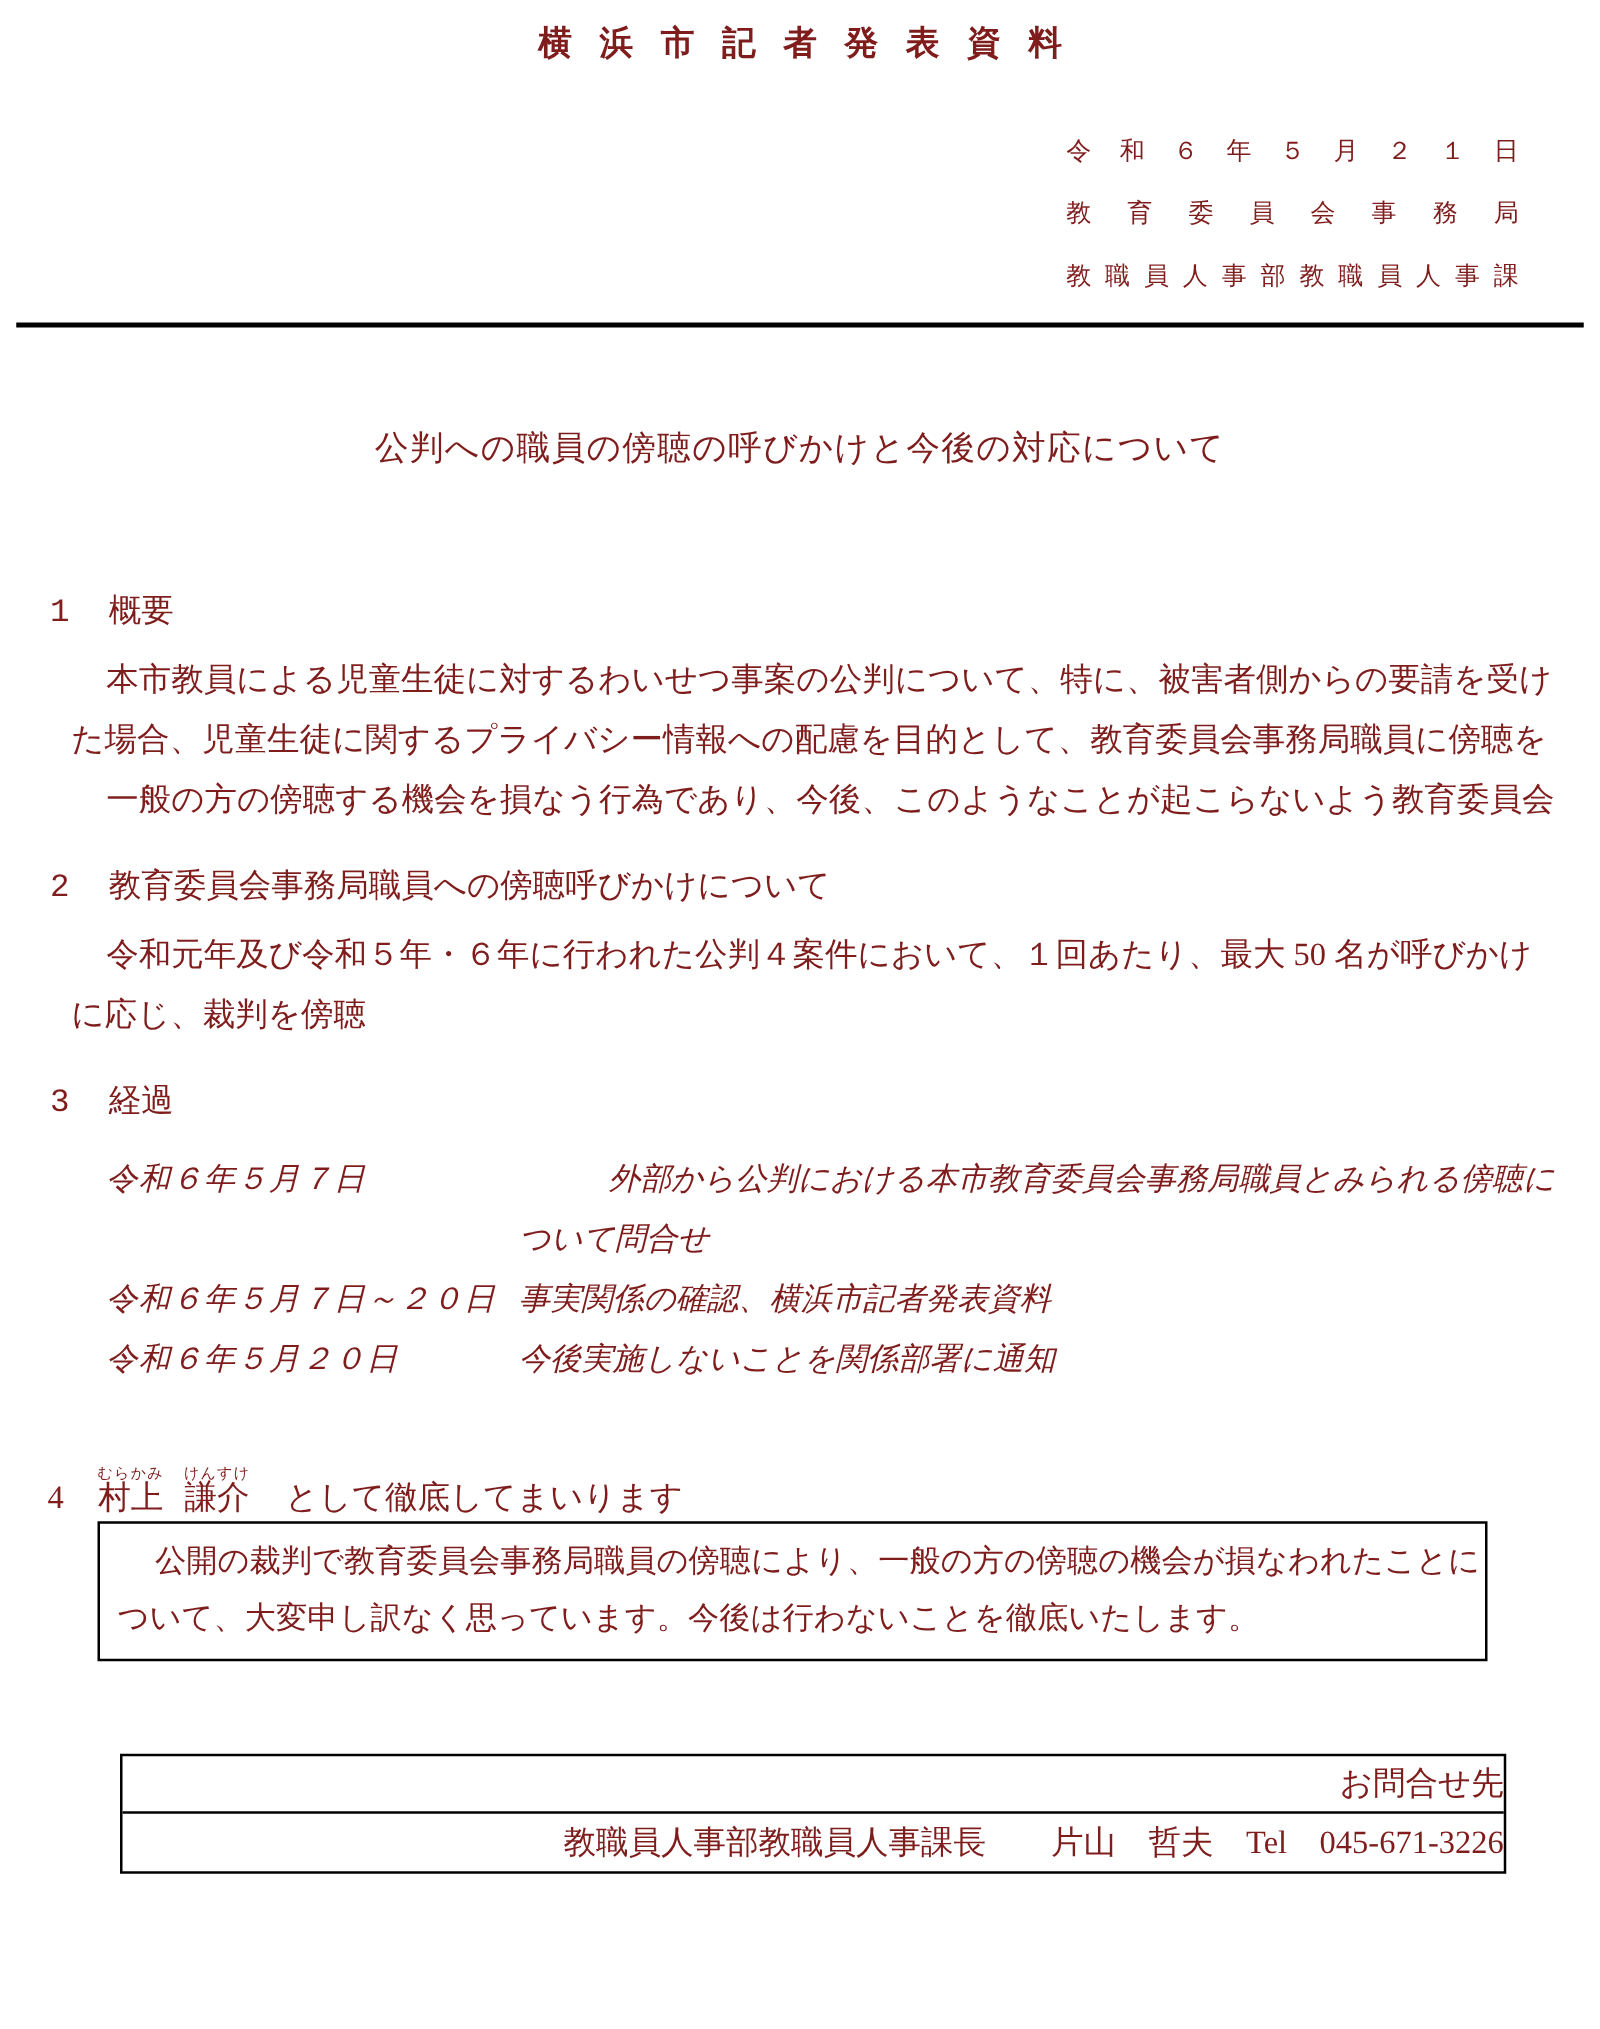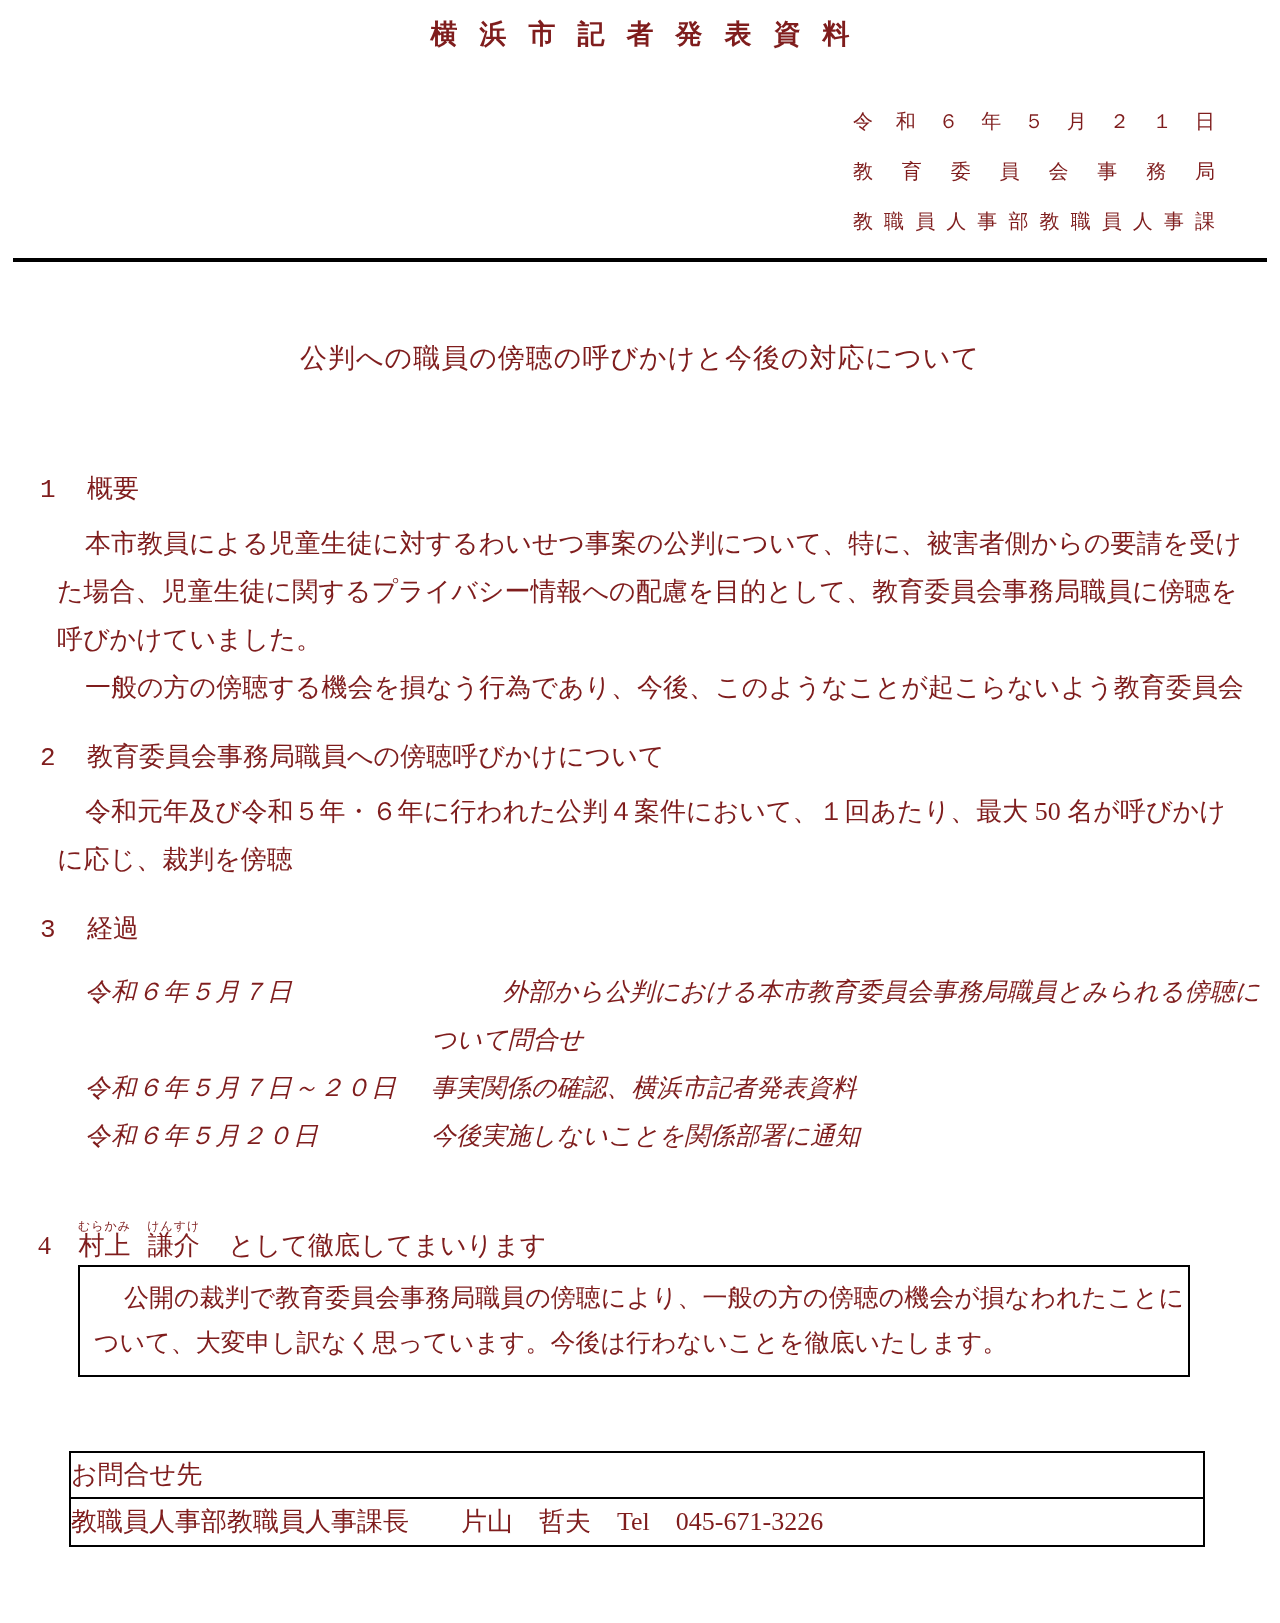--- a/index.html
+++ b/index.html
@@ -34,41 +34,41 @@
   .sh1{margin-top:100px;}
   .sh2{margin-top:30px;}
   .sh3{margin-top:30px;}
   .para{margin:14px 30px 0 57px;font-size:26px;line-height:48px;}
   .bline{white-space:nowrap;}
   .ind{text-indent:28px;}
   
   .timeline{margin:22px 0 0 85px;font-size:25px;line-height:48px;}
   .trow{display:flex;align-items:flex-start;font-style:italic;}
   .tdate{width:330px;flex-shrink:0;letter-spacing:1px;white-space:nowrap;}
-  .ttext{white-space:nowrap;margin-left:16px;}
+  .ttext{white-space:nowrap;}
   .tline-indent{padding-left:72px;}
   
   .sec4-head{
     display:flex;align-items:flex-end;margin:60px 0 0 38px;
     font-size:26px;line-height:30px;white-space:nowrap;
   }
   .sec4-head .sec-num{display:inline-block;min-width:40px;}
   ruby{ruby-align:center;}
   ruby rt{font-size:12px;letter-spacing:1px;}
   .name2{margin-left:16px;}
   .title-rest{margin-left:28px;}
   .comment-box{
     border:2px solid #000000;margin:4px 90px 0 78px;
     padding:8px 14px 10px 14px;font-size:25px;line-height:45px;
   }
   .ind1{text-indent:30px;}
   
   .contact-box{
-    border:2px solid #000000;margin:74px 75px 0 69px;
-    text-align:left;font-size:26px;
+    border:2px solid #000000;margin:74px 75px 0 96px;
+    text-align:right;font-size:26px;
   }
   .contact-header{border-bottom:2px solid #000000;padding:6px 0;line-height:32px;}
   .contact-line{padding:7px 0;line-height:32px;white-space:nowrap;}
 </style>
 </head>
 <body>
 
 <div class="page">
 
   <h1 class="press-title">横浜市記者発表資料</h1>
@@ -82,21 +82,20 @@
   <hr class="rule">
 
   <h2 class="main-title">公判への職員の傍聴の呼びかけと今後の対応について</h2>
 
   <div class="sec-head sh1">
     <span class="sec-num">1</span><span>概要</span>
   </div>
   <div class="para">
     <div class="bline ind">本市教員による児童生徒に対するわいせつ事案の公判について、特に、被害者側からの要請を受け</div>
     <div class="bline">た場合、児童生徒に関するプライバシー情報への配慮を目的として、教育委員会事務局職員に傍聴を</div>
-    <div class="bline">呼びかけていました。</div>
   </div>
   <div class="para" style="margin-top:0;">
     <div class="bline ind">一般の方の傍聴する機会を損なう行為であり、今後、このようなことが起こらないよう教育委員会</div>
   </div>
 
   <div class="sec-head sh2">
     <span class="sec-num">2</span><span>教育委員会事務局職員への傍聴呼びかけについて</span>
   </div>
   <div class="para">
     <div class="bline ind">令和元年及び令和５年・６年に行われた公判４案件において、１回あたり、最大 50 名が呼びかけ</div>

